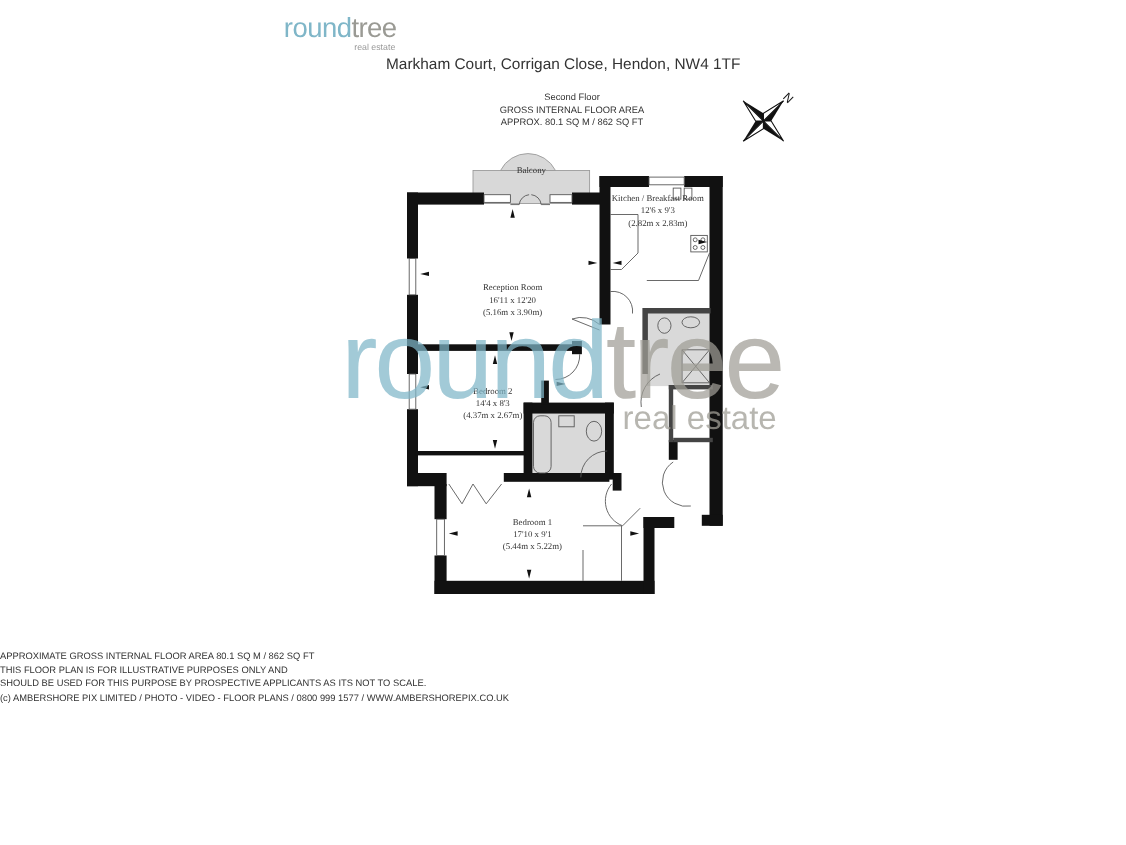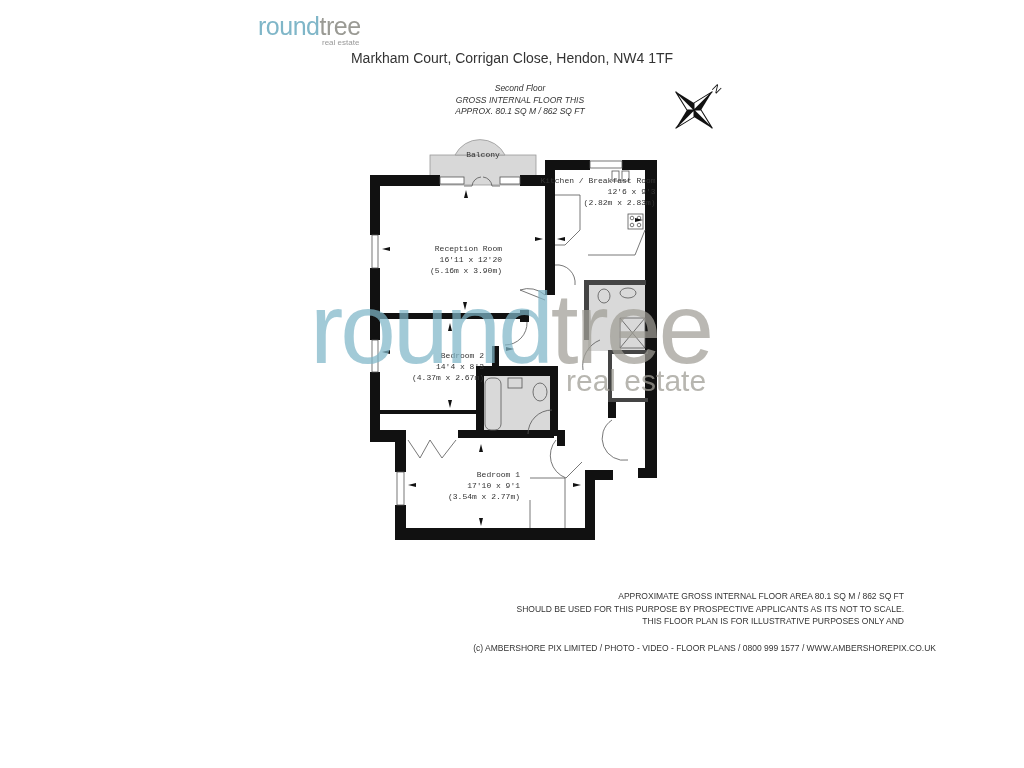--- a/index.html
+++ b/index.html
@@ -4,40 +4,40 @@
 <style>
   html,body{margin:0;padding:0;background:#ffffff;}
   body{width:1024px;height:768px;position:relative;overflow:hidden;font-family:"DejaVu Sans","Liberation Sans",sans-serif;color:#222;}
   .abs{position:absolute;}
   .logo{left:258px;top:14px;}
   .logo .word{font-family:"Liberation Sans",sans-serif;font-size:25px;letter-spacing:-0.5px;line-height:25px;}
   .logo .round{color:#7fb6c8;}
   .logo .tree{color:#9a9a94;}
   .logo .sub{position:absolute;left:64px;top:24px;font-size:8px;color:#999;font-family:"Liberation Sans",sans-serif;}
   .address{left:0;width:1024px;top:50px;text-align:center;font-size:14px;color:#333;font-family:"Liberation Sans",sans-serif;}
-  .floorinfo{left:400px;width:240px;top:83px;text-align:center;font-size:8.5px;line-height:11.5px;color:#333;font-family:"Liberation Sans",sans-serif;font-style:italic;}
+  .floorinfo{left:400px;width:240px;top:83px;text-align:center;font-size:8.5px;line-height:11.5px;color:#333;font-family:"Liberation Sans",sans-serif;}
   .compass{left:664px;top:76px;width:60px;height:62px;}
   .plan{left:0;top:0;width:1024px;height:768px;}
-  .room-label{position:absolute;text-align:right;font-size:8px;line-height:11px;color:#333;font-family:Liberation Mono, monospace;white-space:nowrap;transform:translateX(-50%);}
-  .footer{left:0;width:904px;text-align:right;font-size:8.5px;color:#333;font-family:"Liberation Sans",sans-serif;}
+  .room-label{position:absolute;text-align:center;font-size:8px;line-height:11px;color:#333;font-family:Liberation Serif, serif;white-space:nowrap;transform:translateX(-50%);}
+  .footer{left:0;width:904px;text-align:left;font-size:8.5px;color:#333;font-family:"Liberation Sans",sans-serif;}
   .wm{position:absolute;font-family:"Liberation Sans",sans-serif;pointer-events:none;}
 </style>
 </head>
 <body>
 
 <div class="abs logo">
   <div class="word"><span class="round">round</span><span class="tree">tree</span></div>
   <div class="sub">real estate</div>
 </div>
 
 <div class="abs address">Markham Court, Corrigan Close, Hendon, NW4 1TF</div>
 
 <div class="abs floorinfo">
   <div>Second Floor</div>
-  <div>GROSS INTERNAL FLOOR THIS</div>
+  <div>GROSS INTERNAL FLOOR AREA</div>
   <div>APPROX. 80.1 SQ M / 862 SQ FT</div>
 </div>
 
 <svg class="abs compass" viewBox="0 0 60 62">
   <g transform="translate(30,34) rotate(45)">
     <polygon points="0,-26 5,-5 0,0" fill="#111"></polygon>
     <polygon points="0,-26 -5,-5 0,0" fill="#fff" stroke="#111" stroke-width="1"></polygon>
     <polygon points="0,26 -5,5 0,0" fill="#111"></polygon>
     <polygon points="0,26 5,5 0,0" fill="#fff" stroke="#111" stroke-width="1"></polygon>
     <polygon points="26,0 5,5 0,0" fill="#111"></polygon>
@@ -162,39 +162,39 @@
 </svg>
 
 <div class="room-label" style="left:483px;top:149px;">
   <div>Balcony</div>
 </div>
 <div class="room-label" style="left:598px;top:175px;">
   <div>Kitchen / Breakfast Room</div>
   <div>12'6 x 9'3</div>
   <div>(2.82m x 2.83m)</div>
 </div>
-<div class="room-label" style="left:466px;top:243px;">
+<div class="room-label" style="left:466px;top:256px;">
   <div>Reception Room</div>
   <div>16'11 x 12'20</div>
   <div>(5.16m x 3.90m)</div>
 </div>
 <div class="room-label" style="left:448px;top:350px;">
   <div>Bedroom 2</div>
   <div>14'4 x 8'3</div>
   <div>(4.37m x 2.67m)</div>
 </div>
 <div class="room-label" style="left:484px;top:469px;">
   <div>Bedroom 1</div>
   <div>17'10 x 9'1</div>
-  <div>(3.54m x 2.77m)</div>
+  <div>(5.44m x 5.22m)</div>
 </div>
 
 <div class="wm" style="left:310px;top:278px;font-size:100px;line-height:100px;letter-spacing:-3px;opacity:0.72;">
   <span style="color:#7fb6c8;">round</span><span style="color:#a09e96;">tree</span>
 </div>
 <div class="wm" style="left:566px;top:366px;font-size:30px;line-height:30px;color:#a09e96;opacity:0.75;">real estate</div>
 
 <div class="abs footer" style="top:590px;line-height:12.5px;">
   <div>APPROXIMATE GROSS INTERNAL FLOOR AREA 80.1 SQ M / 862 SQ FT</div>
+  <div>THIS FLOOR PLAN IS FOR ILLUSTRATIVE PURPOSES ONLY AND</div>
   <div>SHOULD BE USED FOR THIS PURPOSE BY PROSPECTIVE APPLICANTS AS ITS NOT TO SCALE.</div>
-  <div>THIS FLOOR PLAN IS FOR ILLUSTRATIVE PURPOSES ONLY AND</div>
-</div>
-<div class="abs footer" style="top:643px;margin-left:32px;">(c) AMBERSHORE PIX LIMITED / PHOTO - VIDEO - FLOOR PLANS / 0800 999 1577 / WWW.AMBERSHOREPIX.CO.UK</div>
+</div>
+<div class="abs footer" style="top:629px;">(c) AMBERSHORE PIX LIMITED / PHOTO - VIDEO - FLOOR PLANS / 0800 999 1577 / WWW.AMBERSHOREPIX.CO.UK</div>
 
 </body></html>

